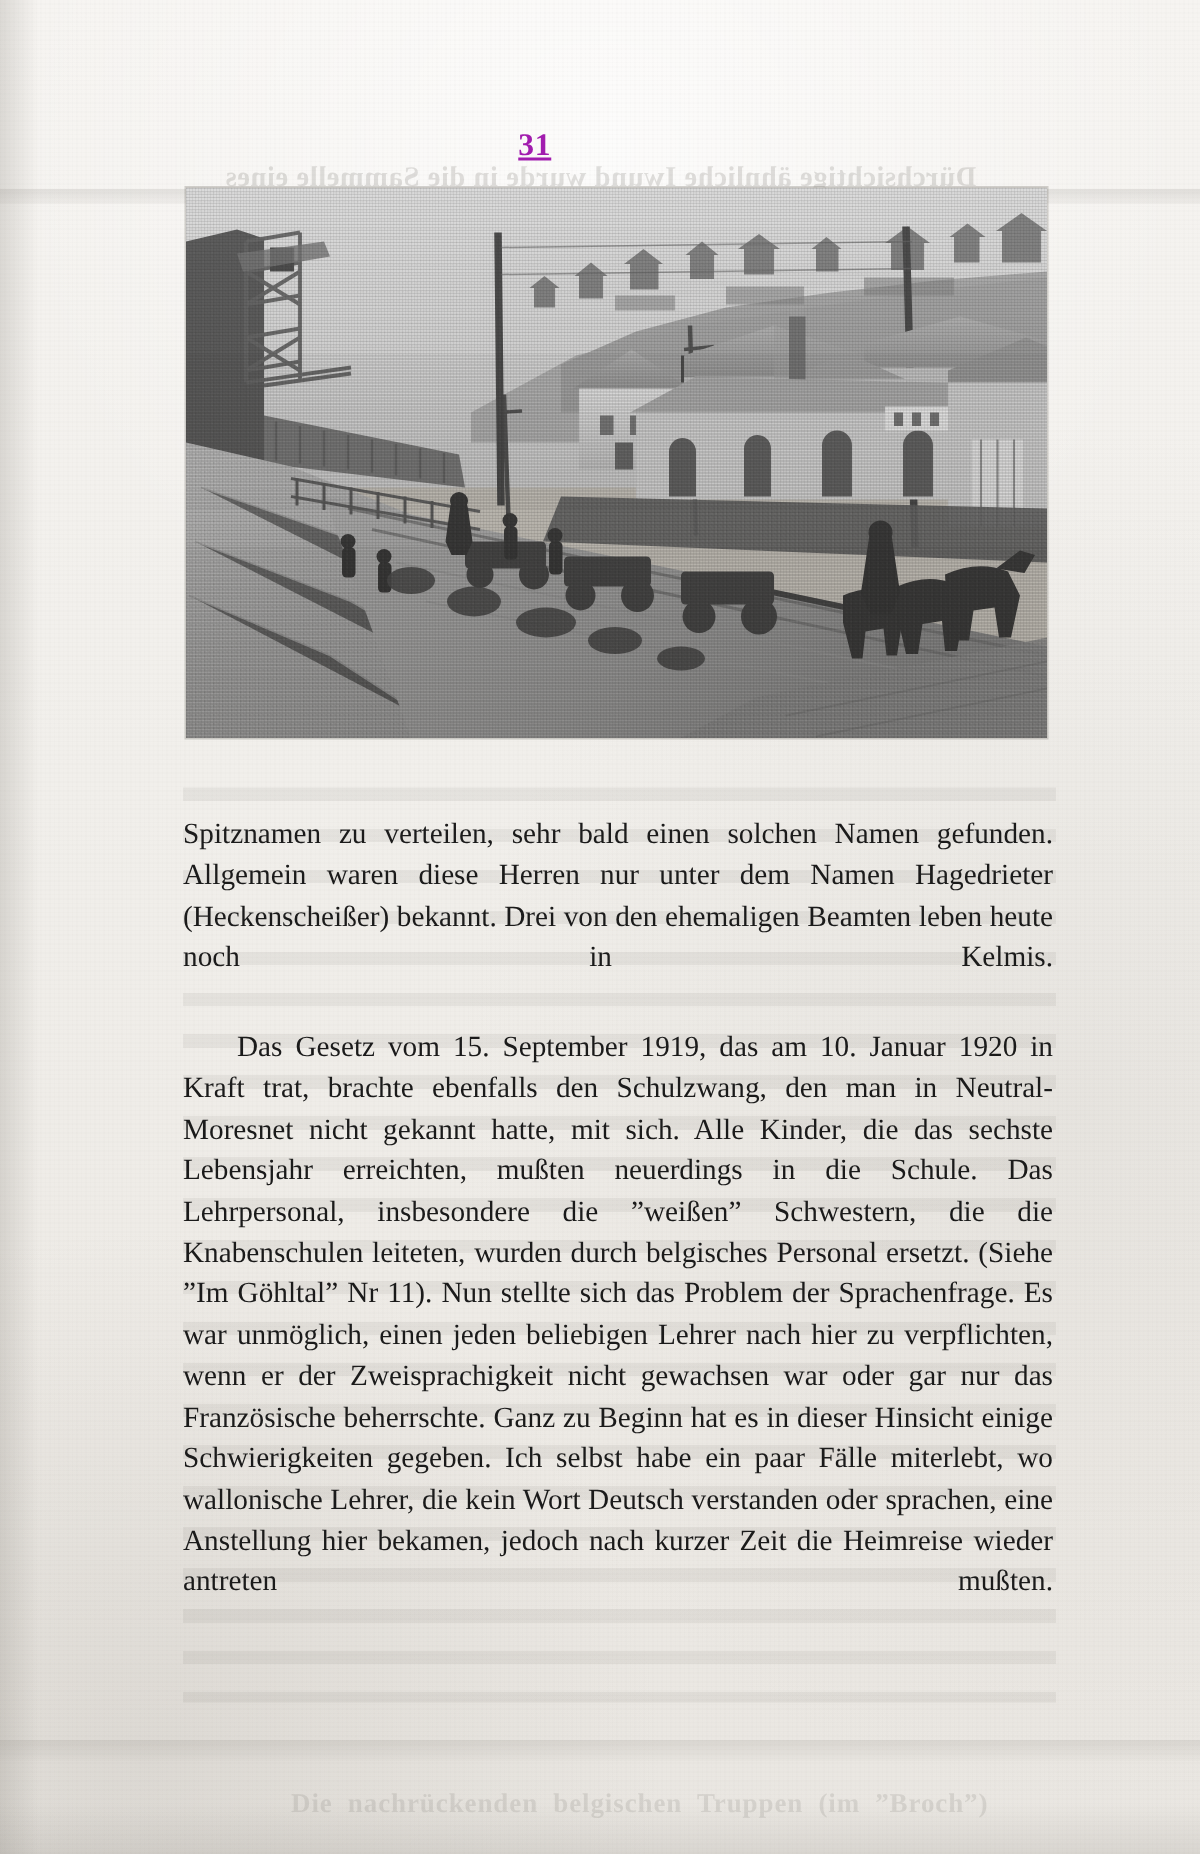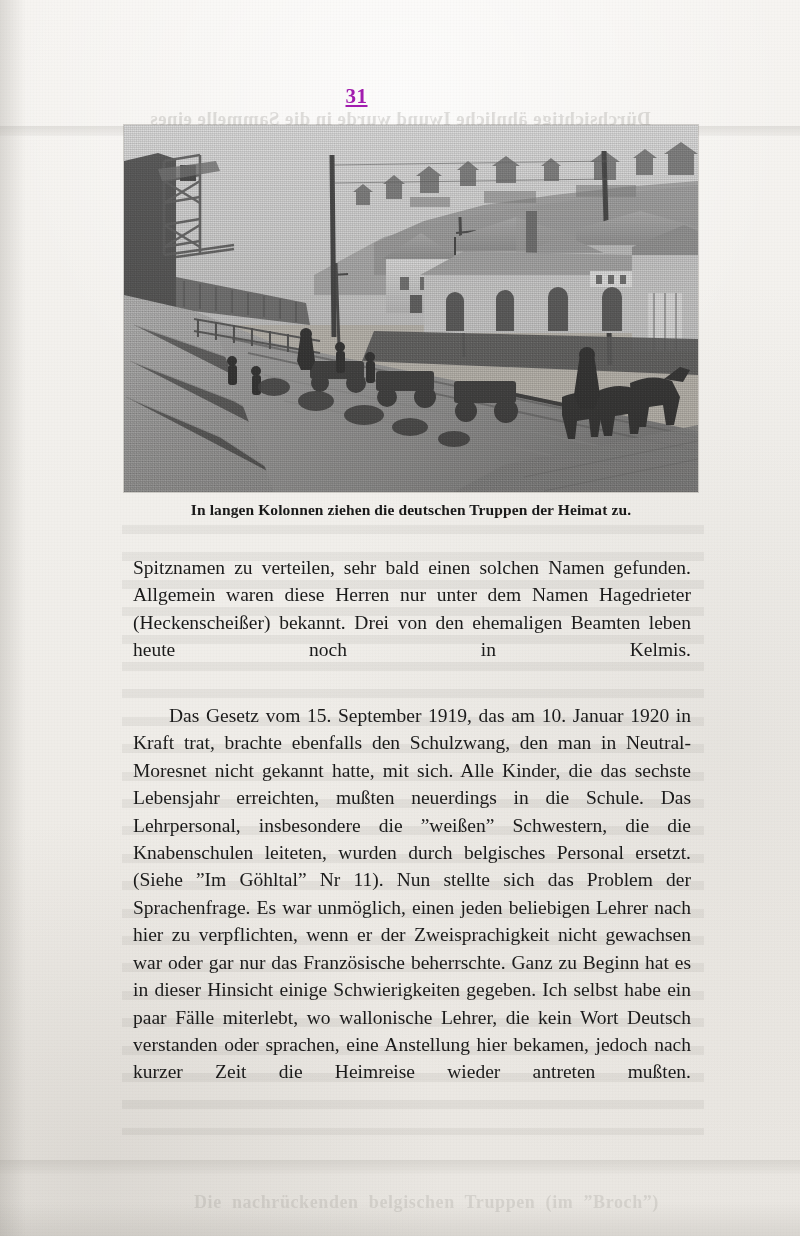--- a/index.html
+++ b/index.html
@@ -104,21 +104,21 @@
   .caption-line2 { font-size: 15px; }
 
   
   .body {
     position: absolute;
     left: 122px;
     top: 543px;
     width: 580px;
   }
   .para {
-    margin: 11px;
+    margin: 0;
     font-size: 19.5px;
     line-height: 27.4px;
     text-align: justify;
     text-justify: inter-word;
     color: #1a1a1a;
     -webkit-hyphens: none;
     hyphens: none;
   }
   .para + .para { margin-top: 5px; }
   .para.indent { text-indent: 36px; }
@@ -475,21 +475,20 @@
         <path d="M420 366 L574 334"></path>
       </g>
 
       <rect x="0" y="0" width="574" height="367" fill="url(#rough)" opacity="0.5"></rect>
     </svg>
     <div class="halftone"></div>
     <div class="photo-veil"></div>
   </figure>
 
   <div class="caption">
-    <div class="caption-line1">In langen Kolonnen ziehen die deutschen Truppen der Heimat zu.</div>
   </div>
 
   <div class="ghost-col"></div>
 
   <div class="body">
     <p class="para">Spitznamen zu verteilen, sehr bald einen solchen Namen gefunden. Allgemein waren diese Herren nur unter dem Namen Hagedrieter (Heckenscheißer) bekannt. Drei von den ehemaligen Beamten leben heute noch in Kelmis.</p>
     <p class="para indent">Das Gesetz vom 15. September 1919, das am 10. Januar 1920 in Kraft trat, brachte ebenfalls den Schulzwang, den man in Neutral-Moresnet nicht gekannt hatte, mit sich. Alle Kinder, die das sechste Lebensjahr erreichten, mußten neuerdings in die Schule. Das Lehrpersonal, insbesondere die ”weißen” Schwestern, die die Knabenschulen leiteten, wurden durch belgisches Personal ersetzt. (Siehe ”Im Göhltal” Nr 11). Nun stellte sich das Problem der Sprachenfrage. Es war unmöglich, einen jeden beliebigen Lehrer nach hier zu verpflichten, wenn er der Zweisprachigkeit nicht gewachsen war oder gar nur das Französische beherrschte. Ganz zu Beginn hat es in dieser Hinsicht einige Schwierigkeiten gegeben. Ich selbst habe ein paar Fälle miterlebt, wo wallonische Lehrer, die kein Wort Deutsch verstanden oder sprachen, eine Anstellung hier bekamen, jedoch nach kurzer Zeit die Heimreise wieder antreten mußten.</p>
   </div>
 
   <div class="bleed-band bleed-strip-2"></div>

